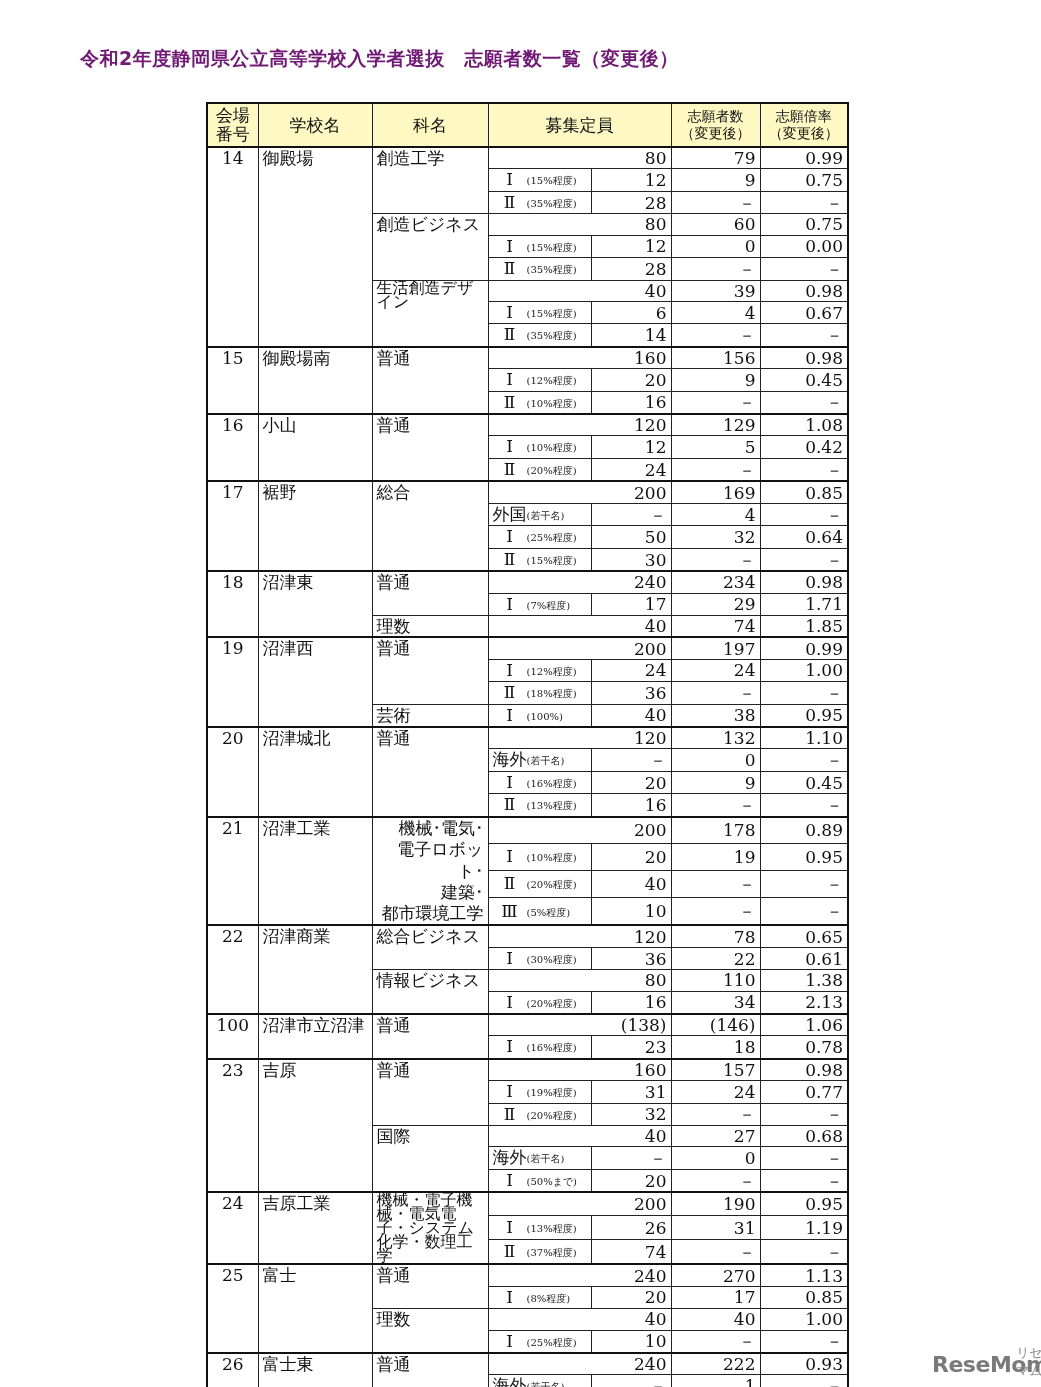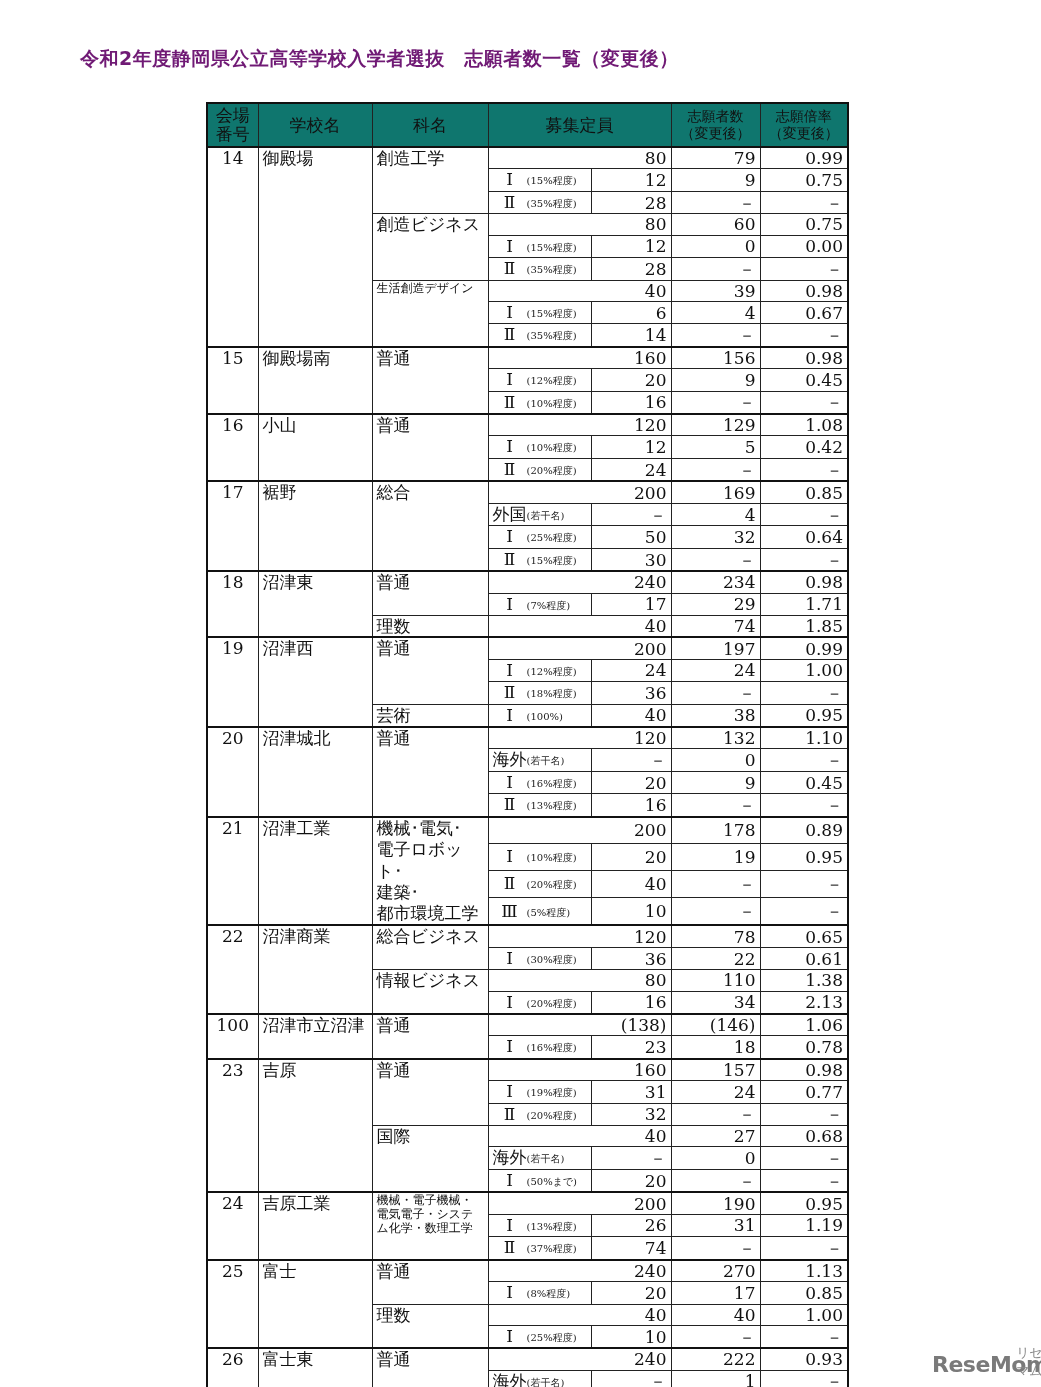--- a/index.html
+++ b/index.html
@@ -4,27 +4,27 @@
 <style>
   html, body { margin:0; padding:0; background:#ffffff; }
   body { width:1041px; height:1387px; position:relative; overflow:hidden;
          font-family:"DejaVu Serif","Liberation Serif",serif; color:#111; }
   .title { position:absolute; left:80px; top:40px; font-family:"DejaVu Sans","Liberation Sans",sans-serif;
            font-size:19px; font-weight:bold; letter-spacing:0.5px; color:#701a75; white-space:nowrap;margin-top:6px; }
   table.grid { position:absolute; left:206px; top:102px; border-collapse:collapse; table-layout:fixed;
                width:641px; border:2px solid #111; }
   table.grid td, table.grid th { border:1px solid #222; padding:0 4px; height:20.3px; font-size:17px;
                line-height:20px; overflow:hidden; white-space:nowrap; font-weight:normal; }
-  table.grid th { background:#0f766e; text-align:center; height:42px; line-height:19px; font-size:17px; }
+  table.grid th { background:#fef9c3; text-align:center; height:42px; line-height:19px; font-size:17px; }
   table.grid th.small { font-size:14px; line-height:17px; }
   th.venue { font-size:17px; line-height:19px; padding:0; }
   td.venue { text-align:center; vertical-align:top; padding:0 2px; }
   td.school, td.course { vertical-align:top; text-align:left; }
-  td.course.small { font-size:12px; line-height:14px; white-space:normal; }
-  td.course.multi { white-space:normal; line-height:21.3px; }
+  td.course.small { font-size:16px; line-height:14px; white-space:normal; }
+  td.course.multi { white-space:normal; line-height:21.3px;text-align:right; }
   td.num { text-align:right; padding-right:6px; }
   td.div { padding:0 0 0 6px; text-align:left; }
   td.div .mark { display:inline-block; min-width:34px; text-align:center; font-size:17px; }
   td.div .ratio { font-size:10px; color:#222; vertical-align:middle; }
   tr.school-start td { border-top:2px solid #111; }
   .logo { position:absolute; left:932px; top:1352px; font-family:"DejaVu Sans","Liberation Sans",sans-serif;
           font-weight:bold; font-size:22px; color:#7a7a7a; letter-spacing:-0.5px; }
   .logo small { position:absolute; left:78px; top:-8px; font-size:13px; color:#888; font-weight:normal;text-align:center; }
 </style>
 </head>

